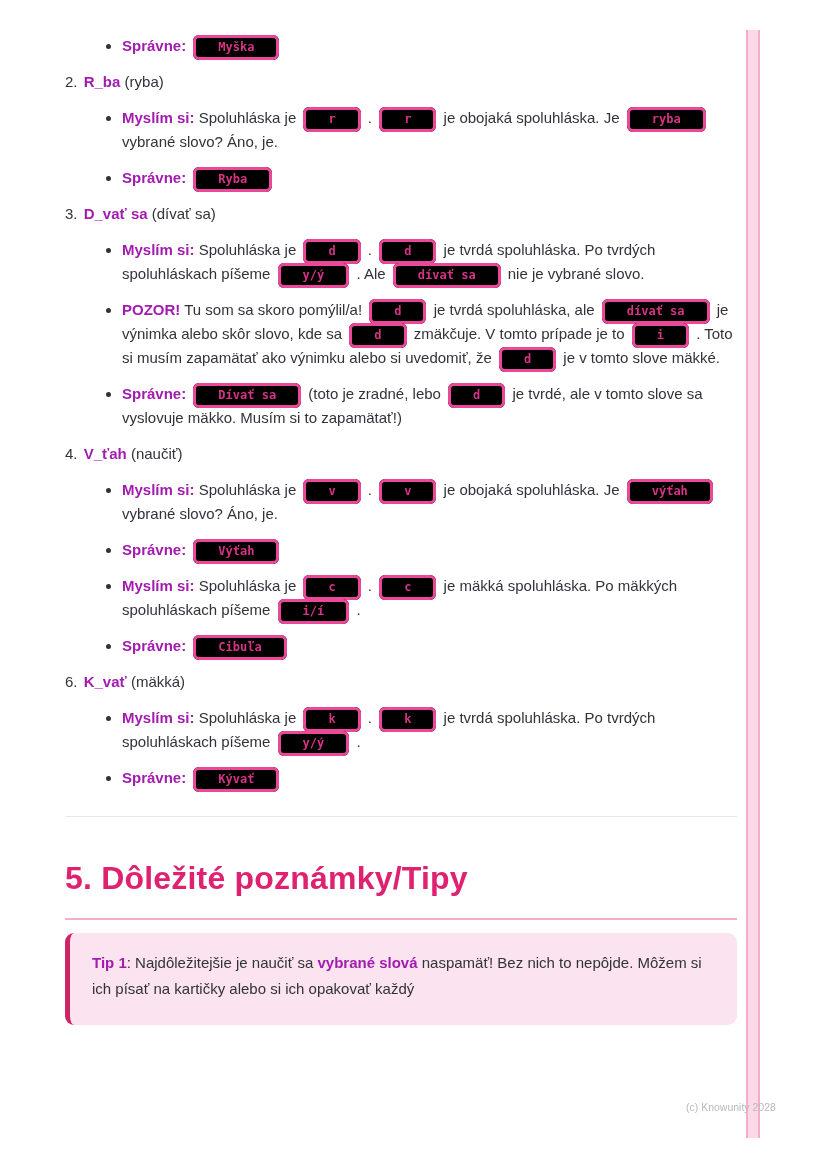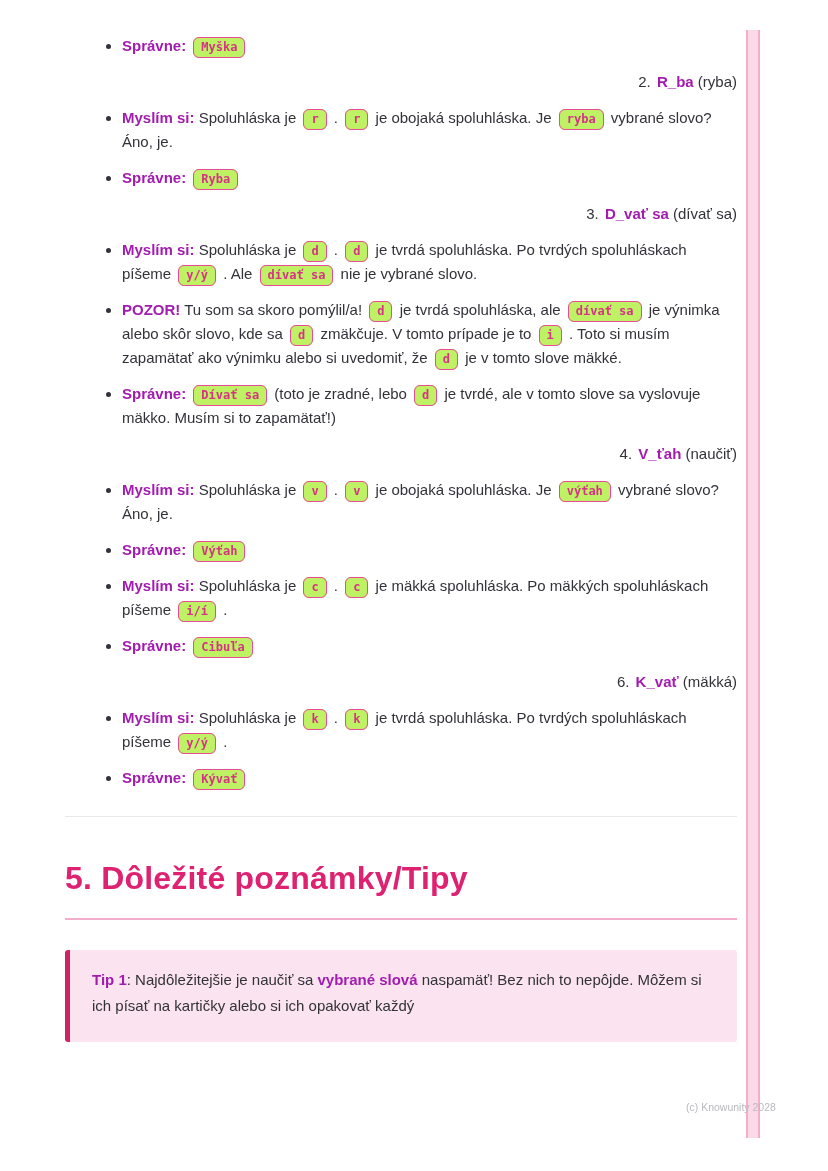--- a/index.html
+++ b/index.html
@@ -16,53 +16,53 @@
     left: 65px;
     top: 34px;
     width: 672px;
     font-size: 15px;
     line-height: 1.6;
   }
   strong { font-weight: 700; color: #a21caf; }
   .bullets { list-style: disc; padding-left: 57px; }
   .bullets li { margin-bottom: 12px; }
   .orphan { margin-bottom: 4px; }
-  .item-title { margin: 4px 0 12px; text-align: right; }
+  .item-title { margin: 4px 0 12px; }
   .item-num { font-weight: 400; margin-right: 2px; }
   .tok {
     font-family: "DejaVu Sans Mono", monospace;
     font-size: 12px;
     font-weight: 700;
     color: #d63384;
-    background: #bef264;
-    border: 1px solid #ec4899;
+    background: #000000;
+    border: 3px solid #ec4899;
     border-radius: 6px;
-    padding: 2px 7px 3px;
+    padding: 2px 22px 3px;
     margin: 0 3px;
     white-space: nowrap;
   }
   .divider {
     border: none;
     border-top: 1px solid #e8e8ea;
     margin-top: 26px;
   }
   .heading {
     margin-top: 36px;
     font-size: 32px;
     font-weight: 700;
     color: #de2271;
     letter-spacing: 0.2px;
     padding-bottom: 14px;
     border-bottom: 2px solid #f3adcd;
   }
   .tip {
-    margin-top: 30px;
+    margin-top: 13px;
     background: #fbe4ef;
     border-left: 5px solid #cf2367;
-    border-radius: 3px;
+    border-radius: 9px;
     padding: 17px 22px 24px;
     line-height: 1.7;
   }
   .edge-strip {
     position: absolute;
     left: 746px;
     top: 30px;
     width: 14px;
     height: 1108px;
     background: #fbd9e6;

